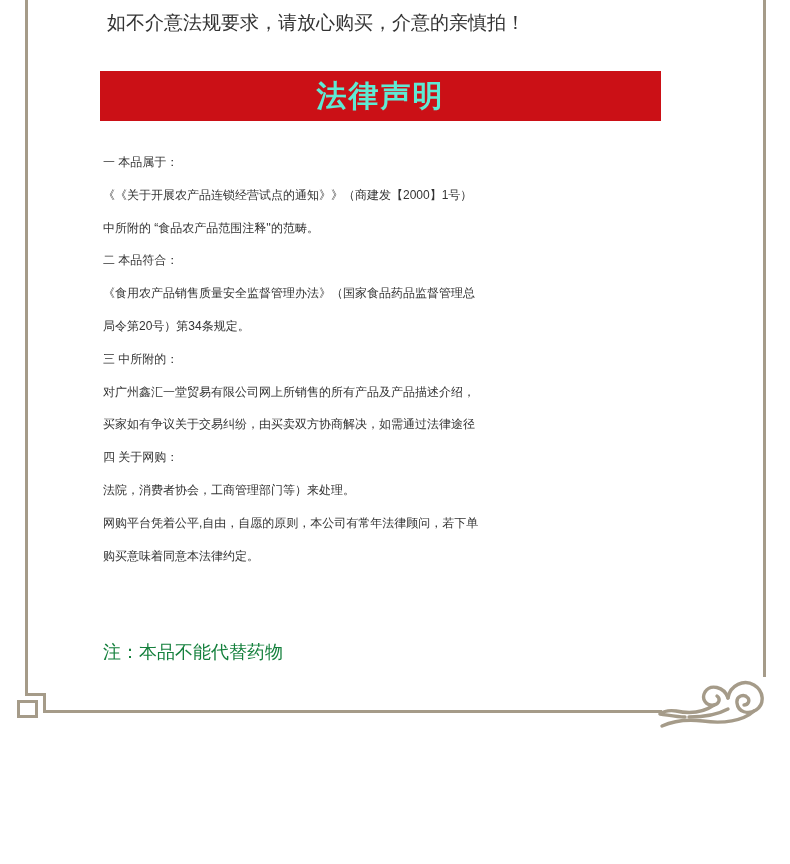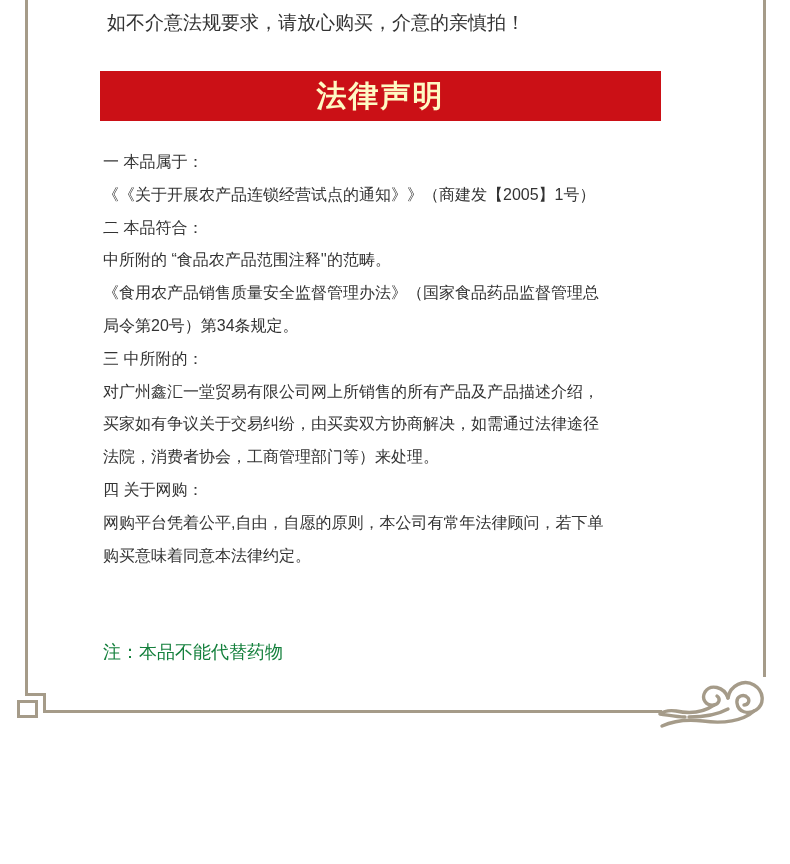--- a/index.html
+++ b/index.html
@@ -54,32 +54,32 @@
     height: 50px;
     background: #cb1016;
     display: flex;
     align-items: center;
     justify-content: center;
   }
   .banner-title {
     font-family: Liberation Serif, serif;
     font-weight: bold;
     font-size: 30px;
-    color: #fef9c3;
+    color: #5eead4;
     letter-spacing: 2px;
     white-space: nowrap;
   }
   
   .legal-text {
     position: absolute;
     left: 103px;
     top: 146px;
     width: 580px;
     color: #333333;
-    font-size: 16px;
+    font-size: 12px;
   }
   .legal-line {
     height: 32.8px;
     line-height: 32.8px;
     white-space: nowrap;
   }
   .note {
     position: absolute;
     left: 103px;
     top: 636px;
@@ -117,30 +117,30 @@
   <div class="corner-square"></div>
 
   <div class="notice">如不介意法规要求，请放心购买，介意的亲慎拍！</div>
 
   <div class="banner">
     <span class="banner-title">法律声明</span>
   </div>
 
   <div class="legal-text">
     <div class="legal-line">一 本品属于：</div>
-    <div class="legal-line">《《关于开展农产品连锁经营试点的通知》》（商建发【2005】1号）</div>
+    <div class="legal-line">《《关于开展农产品连锁经营试点的通知》》（商建发【2000】1号）</div>
+    <div class="legal-line">中所附的 “食品农产品范围注释''的范畴。</div>
     <div class="legal-line">二 本品符合：</div>
-    <div class="legal-line">中所附的 “食品农产品范围注释''的范畴。</div>
     <div class="legal-line">《食用农产品销售质量安全监督管理办法》（国家食品药品监督管理总</div>
     <div class="legal-line">局令第20号）第34条规定。</div>
     <div class="legal-line">三 中所附的：</div>
     <div class="legal-line">对广州鑫汇一堂贸易有限公司网上所销售的所有产品及产品描述介绍，</div>
     <div class="legal-line">买家如有争议关于交易纠纷，由买卖双方协商解决，如需通过法律途径</div>
+    <div class="legal-line">四 关于网购：</div>
     <div class="legal-line">法院，消费者协会，工商管理部门等）来处理。</div>
-    <div class="legal-line">四 关于网购：</div>
     <div class="legal-line">网购平台凭着公平,自由，自愿的原则，本公司有常年法律顾问，若下单</div>
     <div class="legal-line">购买意味着同意本法律约定。</div>
   </div>
 
   <div class="note">注：本品不能代替药物</div>
 
   <svg class="cloud" viewBox="0 0 110 54" xmlns="http://www.w3.org/2000/svg">
     <path d="M70 22 C72 9 86 3 96 9 C106 15 107 28 98 34 C90 39 80 36 79 27 C78 20 86 17 90 22 C92 25 90 29 86 29"></path>
     <path d="M70 22 C66 10 52 8 47 16 C43 23 48 30 56 29 C61 28 63 23 59 20"></path>
     <path d="M56 29 C46 36 32 38 18 35 C11 34 6 35 2 38 C10 39 18 41 27 41"></path>

